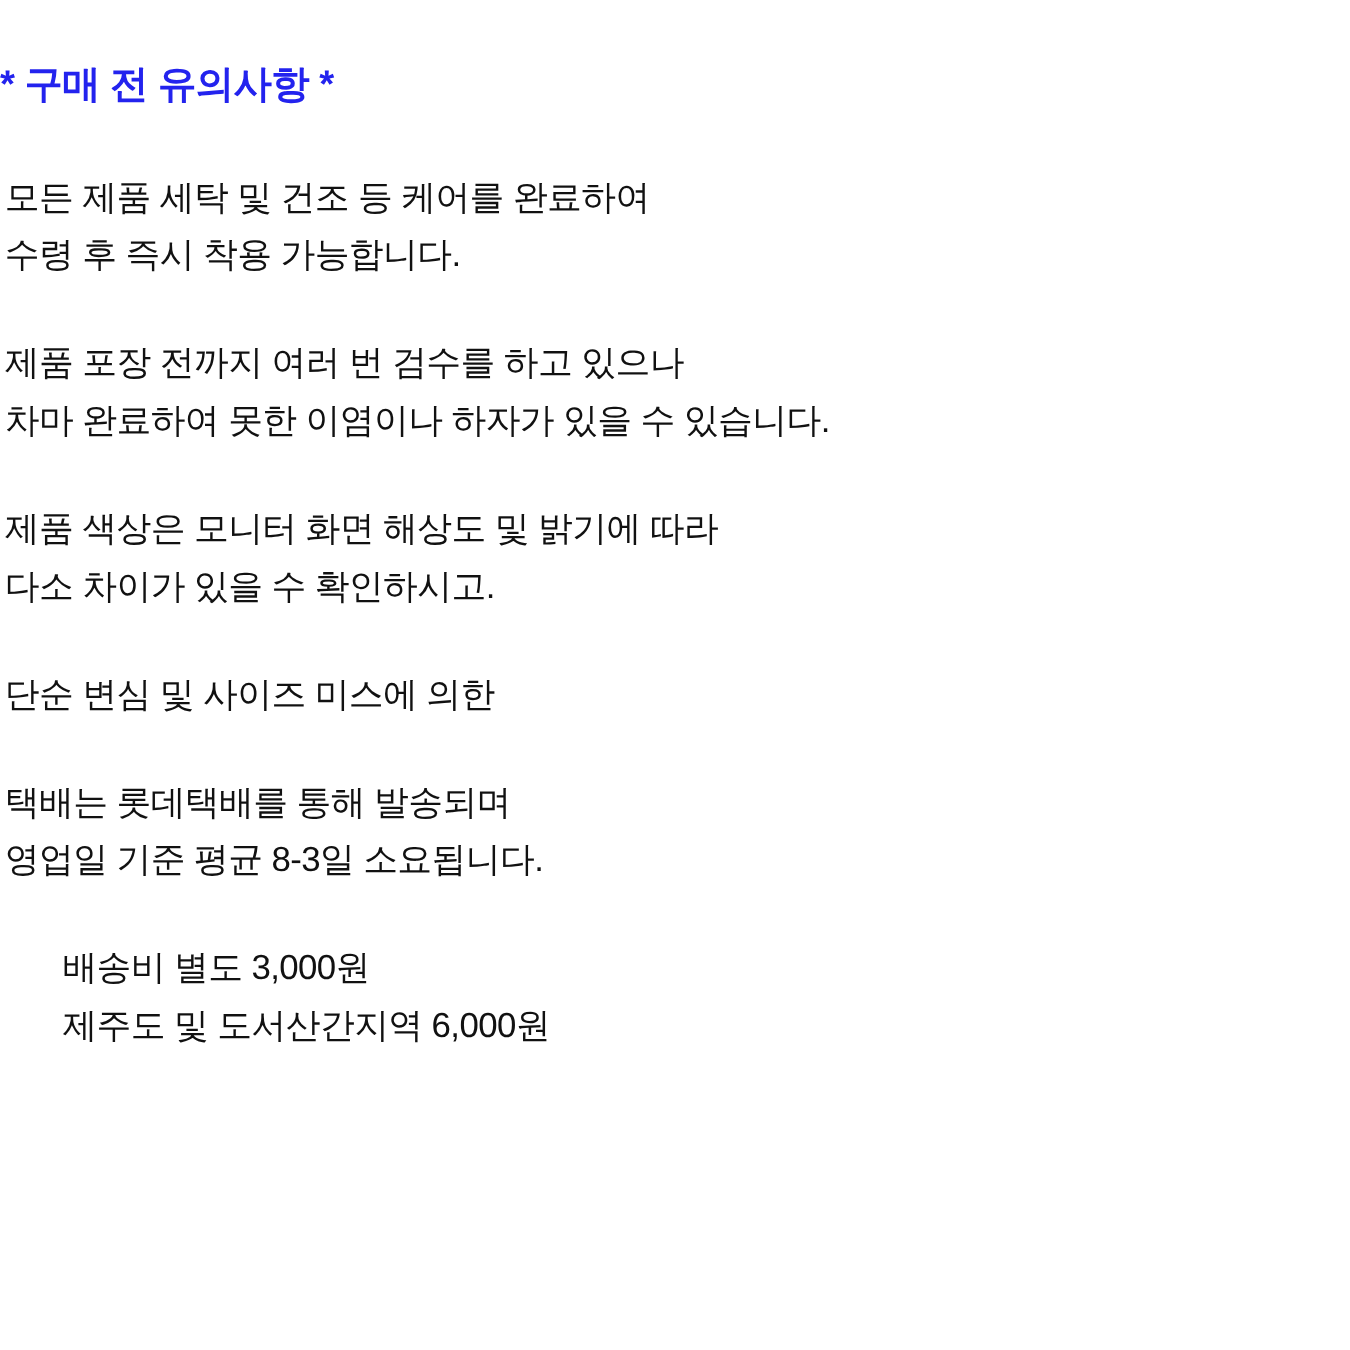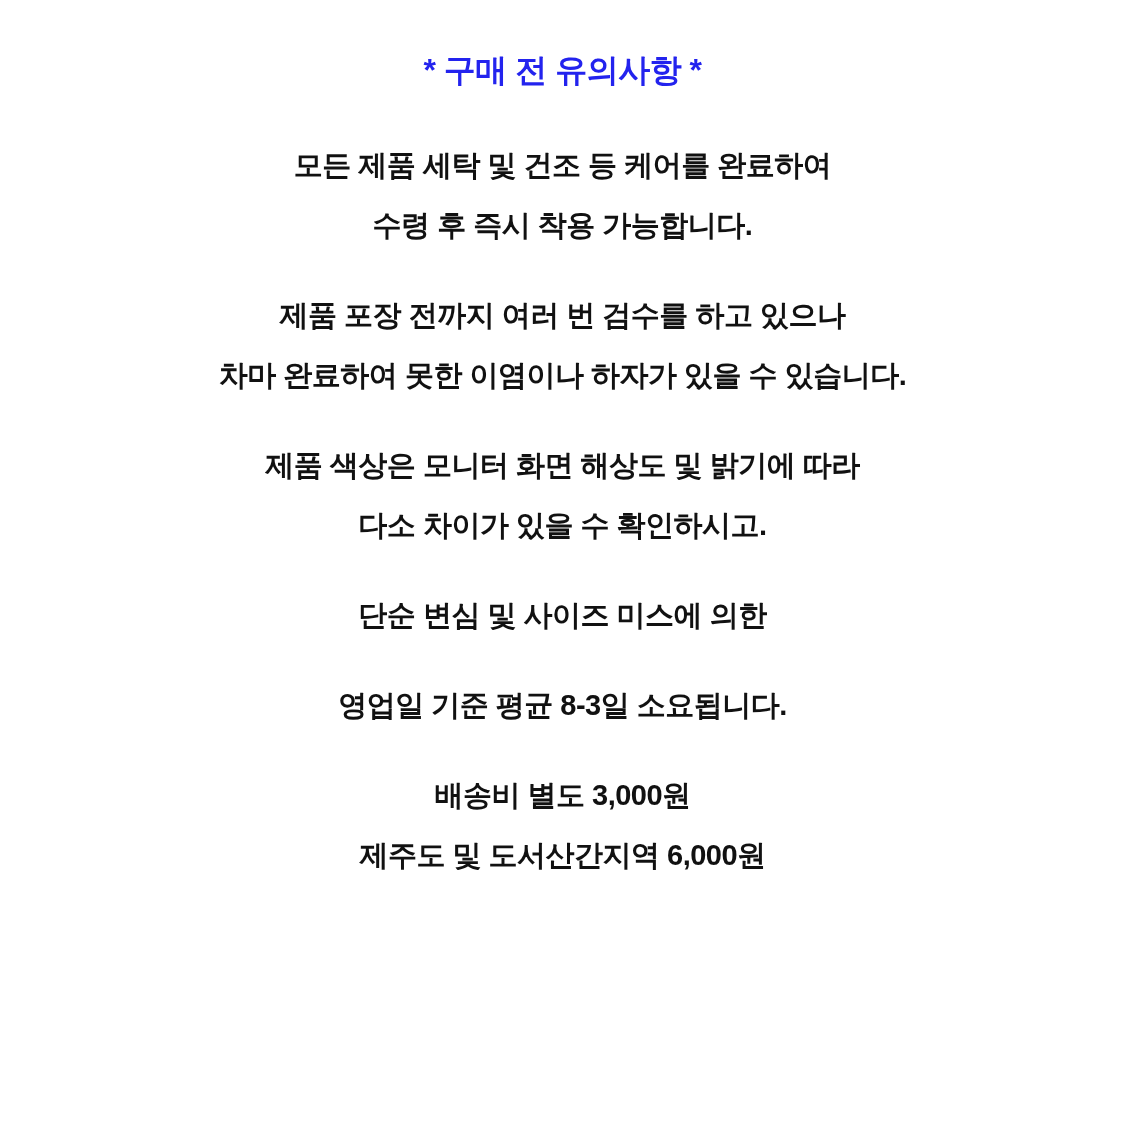--- a/index.html
+++ b/index.html
@@ -12,42 +12,43 @@
     height: 1125px;
     overflow: hidden;
     font-family: "Liberation Sans", "DejaVu Sans", sans-serif;
     -webkit-font-smoothing: antialiased;
   }
   .notice {
     width: 100%;
     height: 100%;
     box-sizing: border-box;
     padding-top: 46px;
-    text-align: center;
+    text-align: left;
     color: #111111;
   }
   .notice-title {
     margin: 0 0 49px 0;
     font-size: 32px;
     line-height: 48px;
     font-weight: 700;
     letter-spacing: -0.5px;
     color: #2323ee;
   }
   .notice-paragraph {
     margin: 0 0 46px 0;
   }
   .notice-paragraph:last-child {
     margin-bottom: 0;
+    padding-left: 48px;
   }
   .notice-line {
-    margin: 16px;
+    margin: 4px;
     font-size: 29px;
     line-height: 44px;
-    font-weight: 700;
+    font-weight: 400;
     letter-spacing: -0.5px;
     color: #111111;
   }
 </style>
 </head>
 <body style="background: rgb(255, 255, 255);">
 
 <div class="notice">
 
   <h1 class="notice-title" style="color: rgb(35, 35, 238);">* 구매 전 유의사항 *</h1>
@@ -66,20 +67,21 @@
     <p class="notice-line">제품 색상은 모니터 화면 해상도 및 밝기에 따라</p>
     <p class="notice-line">다소 차이가 있을 수 확인하시고.</p>
   </section>
 
 
   <section class="notice-paragraph">
     <p class="notice-line">단순 변심 및 사이즈 미스에 의한</p>
   </section>
 
   <section class="notice-paragraph">
+    <p class="notice-line">택배는 롯데택배를 통해 발송되며</p>
     <p class="notice-line">영업일 기준 평균 8-3일 소요됩니다.</p>
   </section>
 
   <section class="notice-paragraph">
     <p class="notice-line">배송비 별도 3,000원</p>
     <p class="notice-line">제주도 및 도서산간지역 6,000원</p>
   </section>
 
 </div>
 

